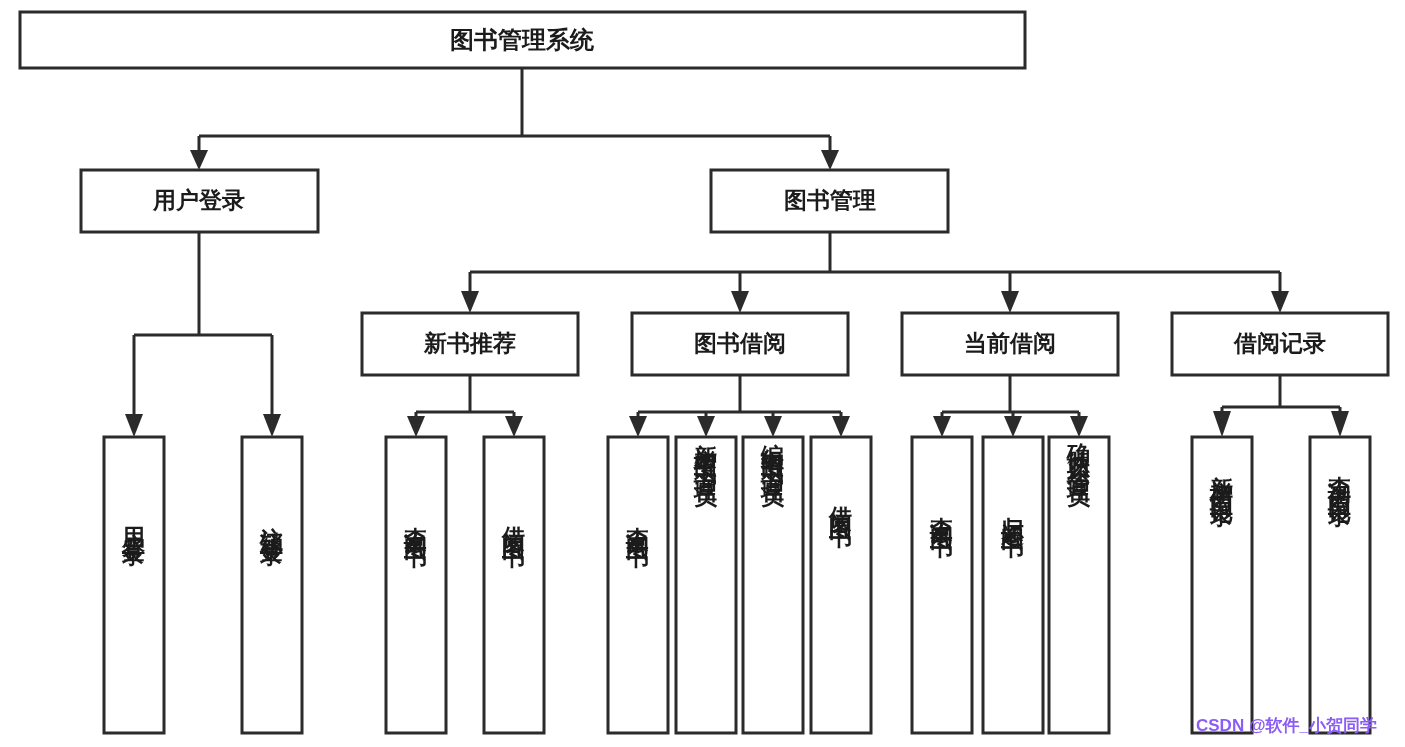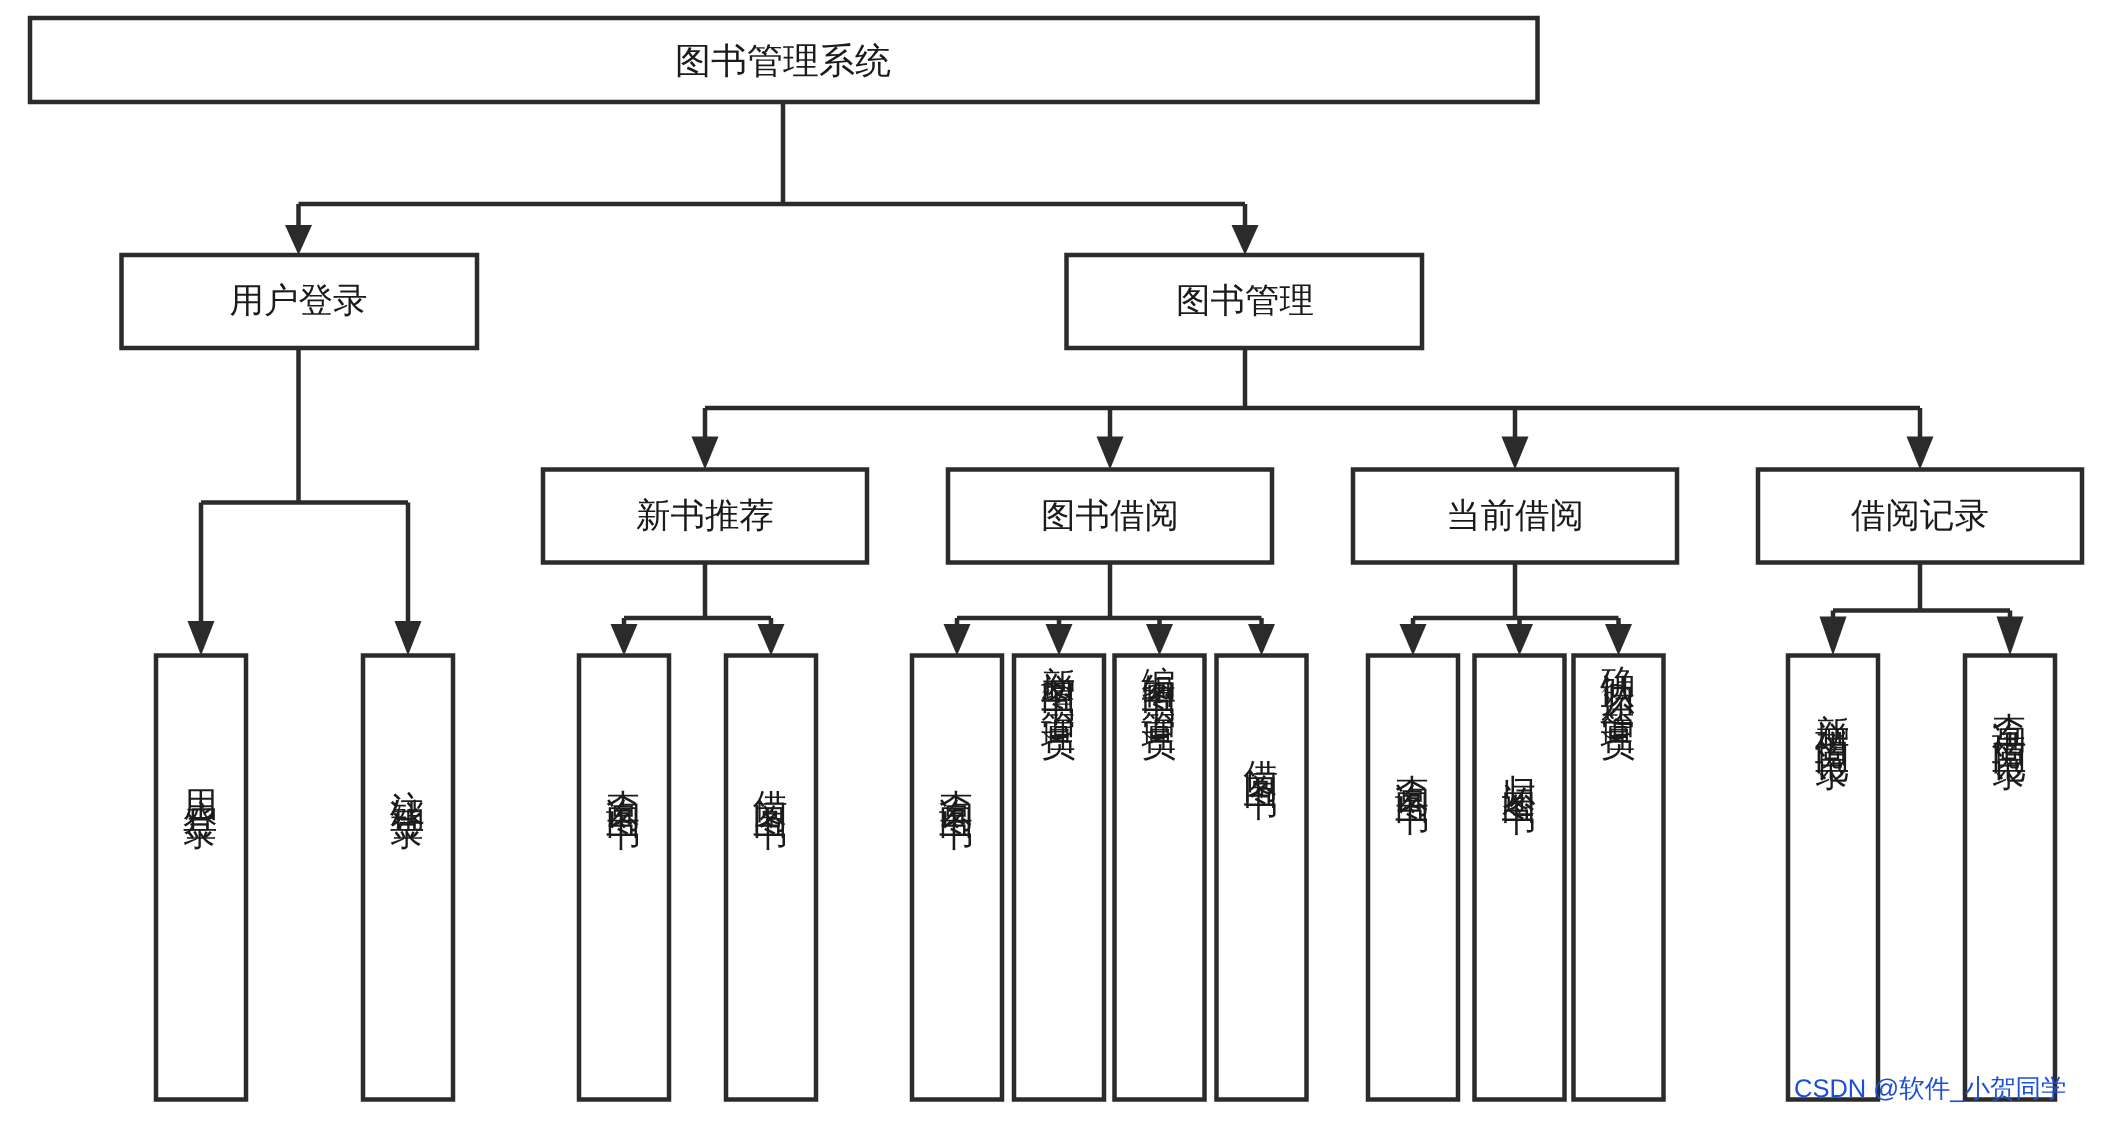--- a/index.html
+++ b/index.html
@@ -10,20 +10,21 @@
   body {
     width: 1405px;
     height: 747px;
     font-family: "Liberation Sans", "DejaVu Sans", sans-serif;
     overflow: hidden;
   }
   #diagram-root {
     position: relative;
     width: 1237px;
     height: 747px;
+    font-weight: bold;
   }
   svg.diagram {
     position: absolute;
     top: 0;
     left: 0;
     width: 1405px;
     height: 747px;
     display: block;
   }
   .node-rect {
@@ -62,21 +63,21 @@
     fill: #1b1b1b;
     writing-mode: vertical-rl;
     text-orientation: upright;
     letter-spacing: 6px;
     text-anchor: middle;
   }
   .watermark-text {
     position: absolute;
     font-family: "Liberation Sans", "DejaVu Sans", sans-serif;
     font-size: 17px;
-    color: #1d4ed8;
+    color: #8b5cf6;
     white-space: nowrap;
     left: 1196px;
     top: 714px;
     pointer-events: none;
   }
 </style>
 </head>
 <body>
 
 <div id="diagram-root">

